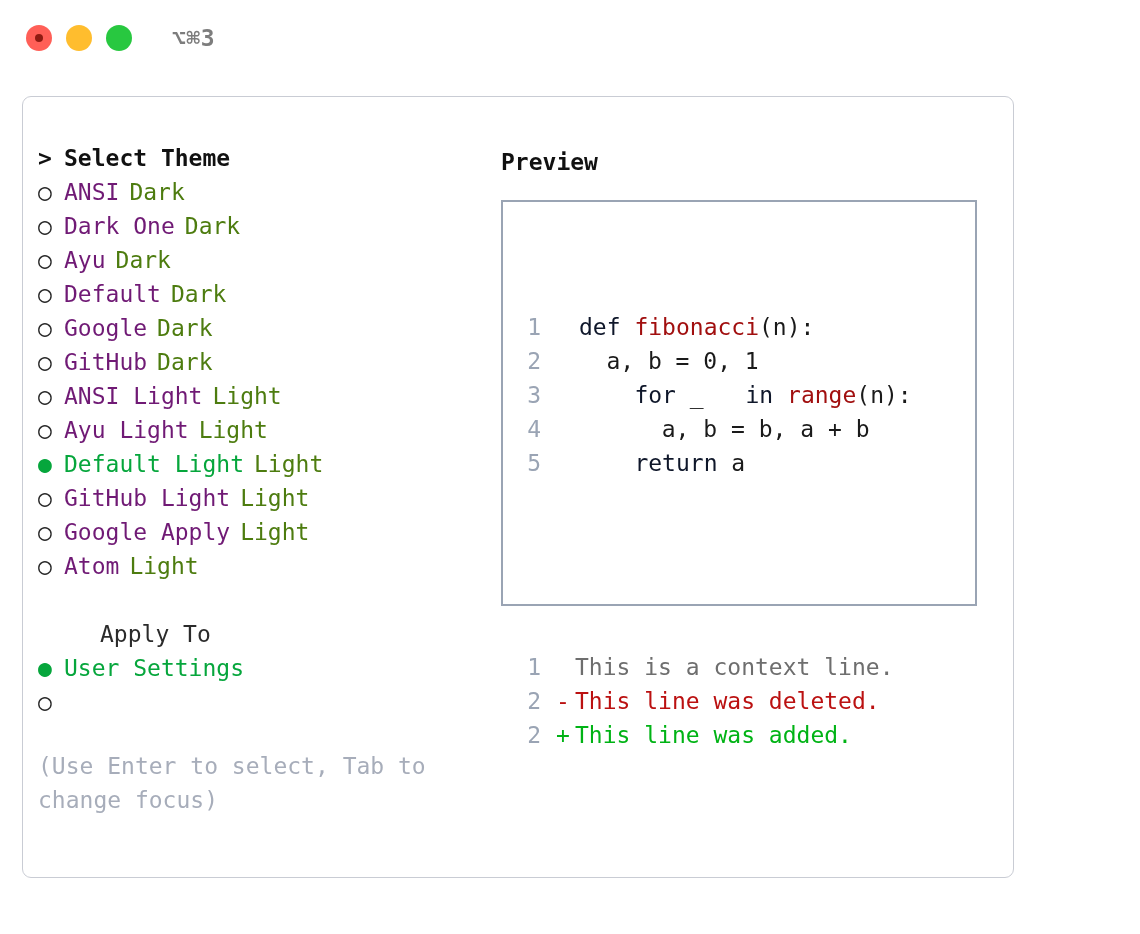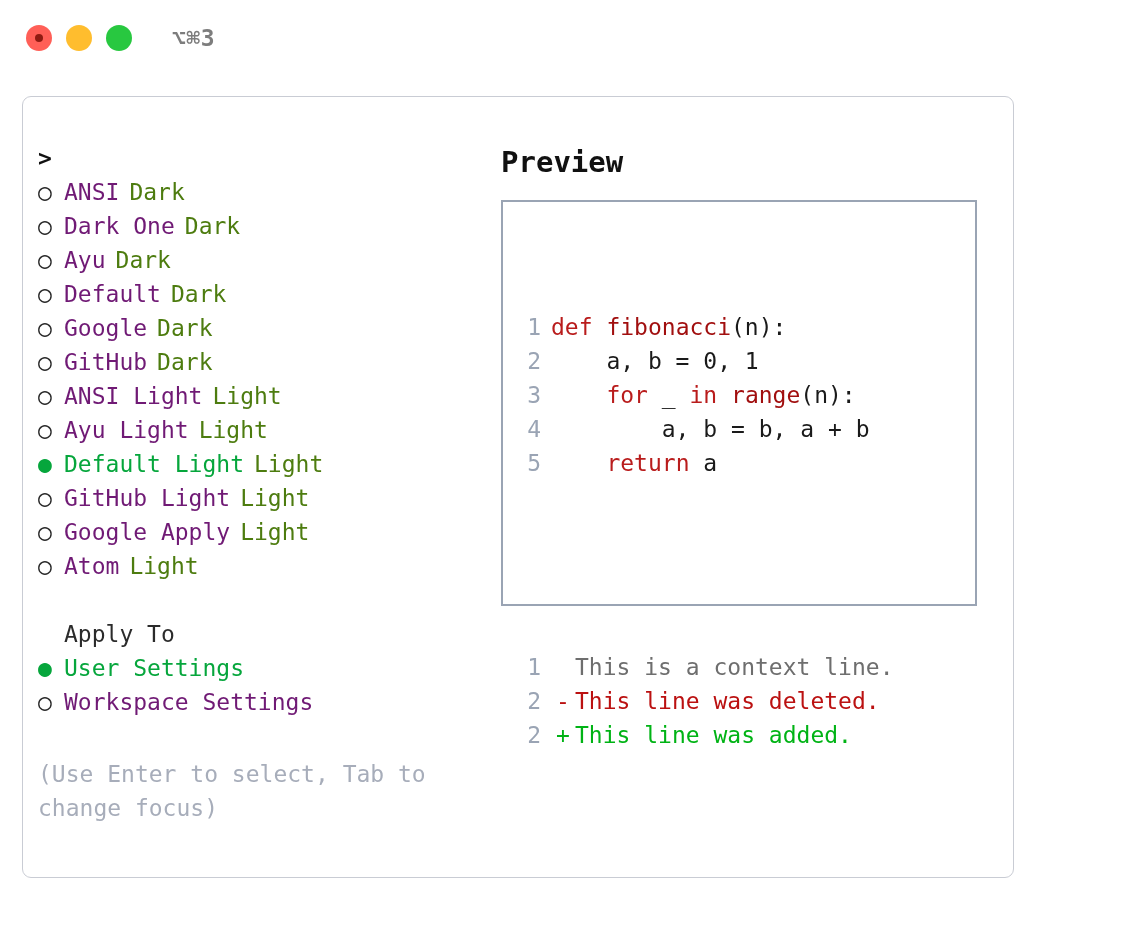--- a/index.html
+++ b/index.html
@@ -111,40 +111,41 @@
     margin-left: 10px;
   }
   .spacer-row { height: 34px; }
   .section-label {
     display: flex;
     align-items: baseline;
     height: 34px;
     font-size: 23px;
     color: #2b2b2b;
     white-space: pre;
+    gap: 36px;
   }
   .section-label .marker { color: transparent; }
   .hint {
-    margin-top: 34px;
+    margin-top: 26px;
     font-size: 23px;
     line-height: 34px;
     color: #a7adba;
     width: 420px;
     white-space: pre-wrap;
   }
 
   
   .right-col {
     position: absolute;
     left: 478px;
     top: 48px;
     width: 500px;
   }
   .preview-title {
-    font-size: 29px;
+    font-size: 23px;
     font-weight: bold;
     color: #111111;
     height: 34px;
     line-height: 34px;
   }
   .preview-box {
     margin-top: 21px;
     width: 476px;
     height: 406px;
     border: 2px solid #9aa4b4;
@@ -174,21 +175,21 @@
     margin-right: 10px;
   }
   .diffmark {
     display: inline-block;
     width: 24px;
     flex: 0 0 24px;
     text-align: center;
   }
   .blank-line { height: 34px; }
 
-  .tok-kw      { color: #b91c1c; }
+  .tok-kw      { color: #0f172a; margin-left: 28px; }
   .tok-fn      { color: #a10f0f; }
   .tok-plain   { color: #1a1a1a; }
   .diff-context { color: #6e6e6e; text-align: right; }
   .diff-del     { color: #bb1111; }
   .diff-add     { color: #00b315; }
 </style>
 </head>
 <body>
 
 <div class="window">
@@ -199,20 +200,21 @@
     <div class="light green"></div>
     <div class="shortcut">⌥⌘3</div>
   </div>
 
   <div class="dialog">
     <div class="dialog-inner">
 
       <div class="left-col">
         <div class="row header-row">
           <span class="marker">&gt;</span>
+          <span>Select Theme</span>
         </div>
         <div id="theme-list">
             <div class="row"><span class="marker">○</span><span class="theme-name">ANSI</span><span class="theme-kind">Dark</span></div>
             <div class="row"><span class="marker">○</span><span class="theme-name">Dark One</span><span class="theme-kind">Dark</span></div>
             <div class="row"><span class="marker">○</span><span class="theme-name">Ayu</span><span class="theme-kind">Dark</span></div>
             <div class="row"><span class="marker">○</span><span class="theme-name">Default</span><span class="theme-kind">Dark</span></div>
             <div class="row"><span class="marker">○</span><span class="theme-name">Google</span><span class="theme-kind">Dark</span></div>
             <div class="row"><span class="marker">○</span><span class="theme-name">GitHub</span><span class="theme-kind">Dark</span></div>
             <div class="row"><span class="marker">○</span><span class="theme-name">ANSI Light</span><span class="theme-kind">Light</span></div>
             <div class="row"><span class="marker">○</span><span class="theme-name">Ayu Light</span><span class="theme-kind">Light</span></div>
@@ -223,21 +225,21 @@
           </div>
 
         <div class="spacer-row"></div>
 
         <div class="section-label">
           <span class="marker">&nbsp;</span>
           <span>Apply To</span>
         </div>
         <div id="apply-list">
             <div class="row selected"><span class="marker selected">●</span><span class="theme-name">User Settings</span></div>
-            <div class="row"><span class="marker">○</span><span class="theme-name">Workspace Settings</span></div>
+            <div class="row"><span class="marker">○</span></div>
           </div>
 
         <div class="hint">(Use Enter to select, Tab to change focus)</div>
       </div>
 
       <div class="right-col">
         <div class="preview-title">Preview</div>
         <div class="preview-box">
           <div class="code-area">
             <div id="code-lines"><div class="code-line"><span class="lineno">1</span><span><span class="tok-kw">def </span><span class="tok-fn">fibonacci</span><span class="tok-plain">(n):</span></span></div><div class="code-line"><span class="lineno">2</span><span><span class="tok-plain">    a, b = 0, 1</span></span></div><div class="code-line"><span class="lineno">3</span><span><span class="tok-plain">    </span><span class="tok-kw">for</span><span class="tok-plain"> _ </span><span class="tok-kw">in</span><span class="tok-plain"> </span><span class="tok-fn">range</span><span class="tok-plain">(n):</span></span></div><div class="code-line"><span class="lineno">4</span><span><span class="tok-plain">        a, b = b, a + b</span></span></div><div class="code-line"><span class="lineno">5</span><span><span class="tok-plain">    </span><span class="tok-kw">return</span><span class="tok-plain"> a</span></span></div></div>

